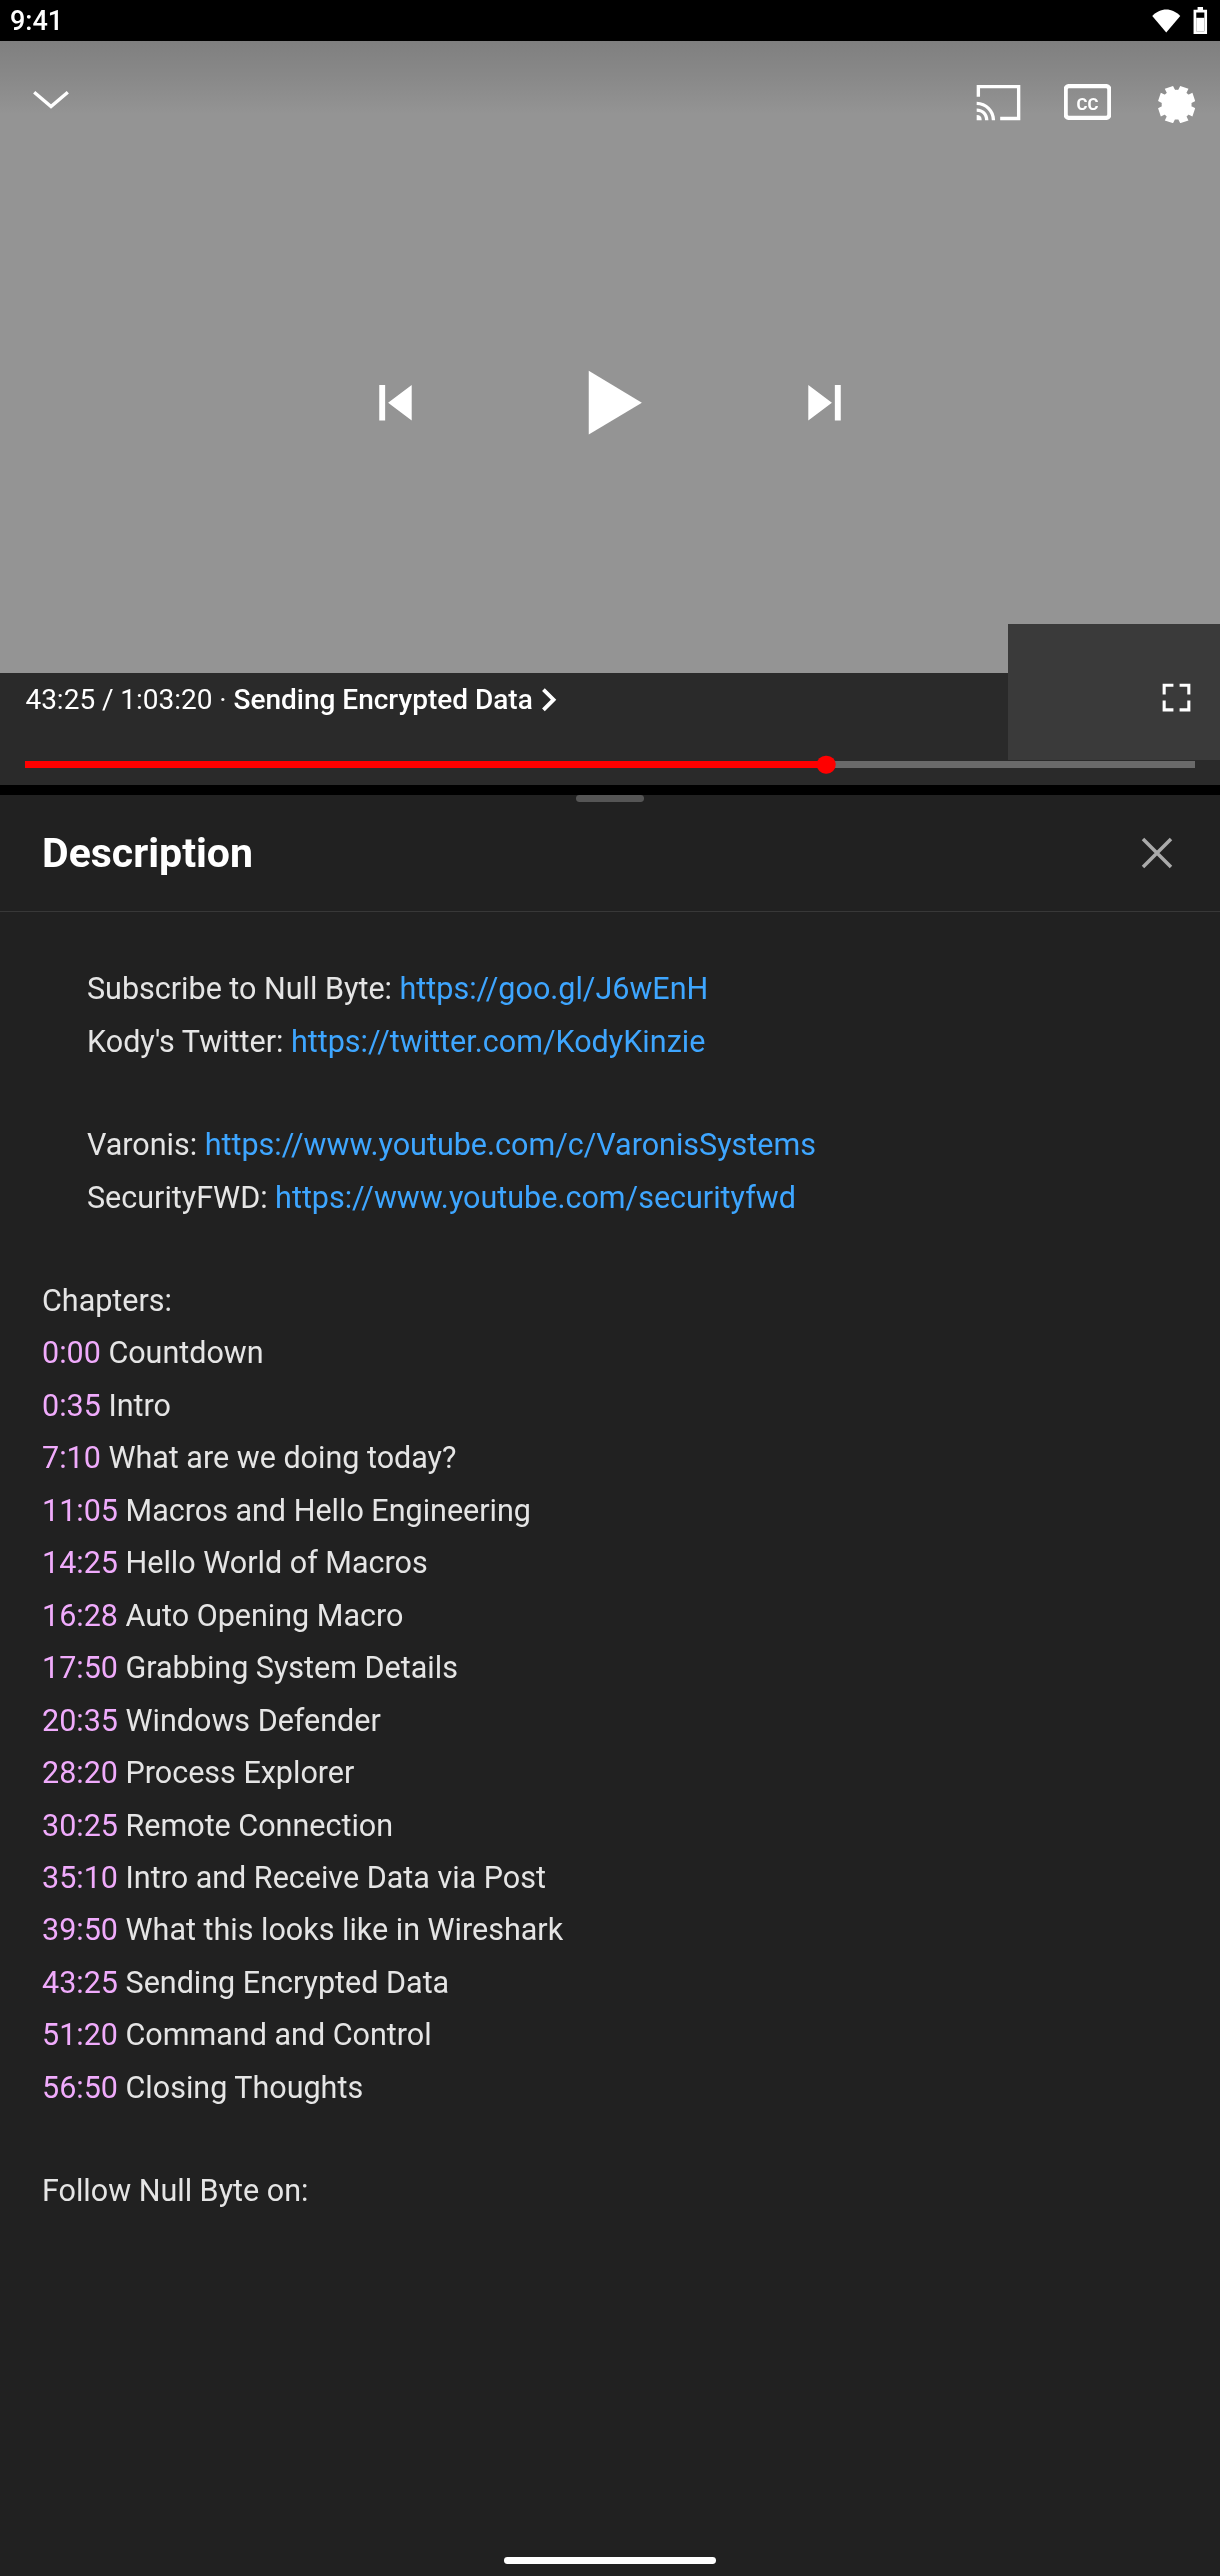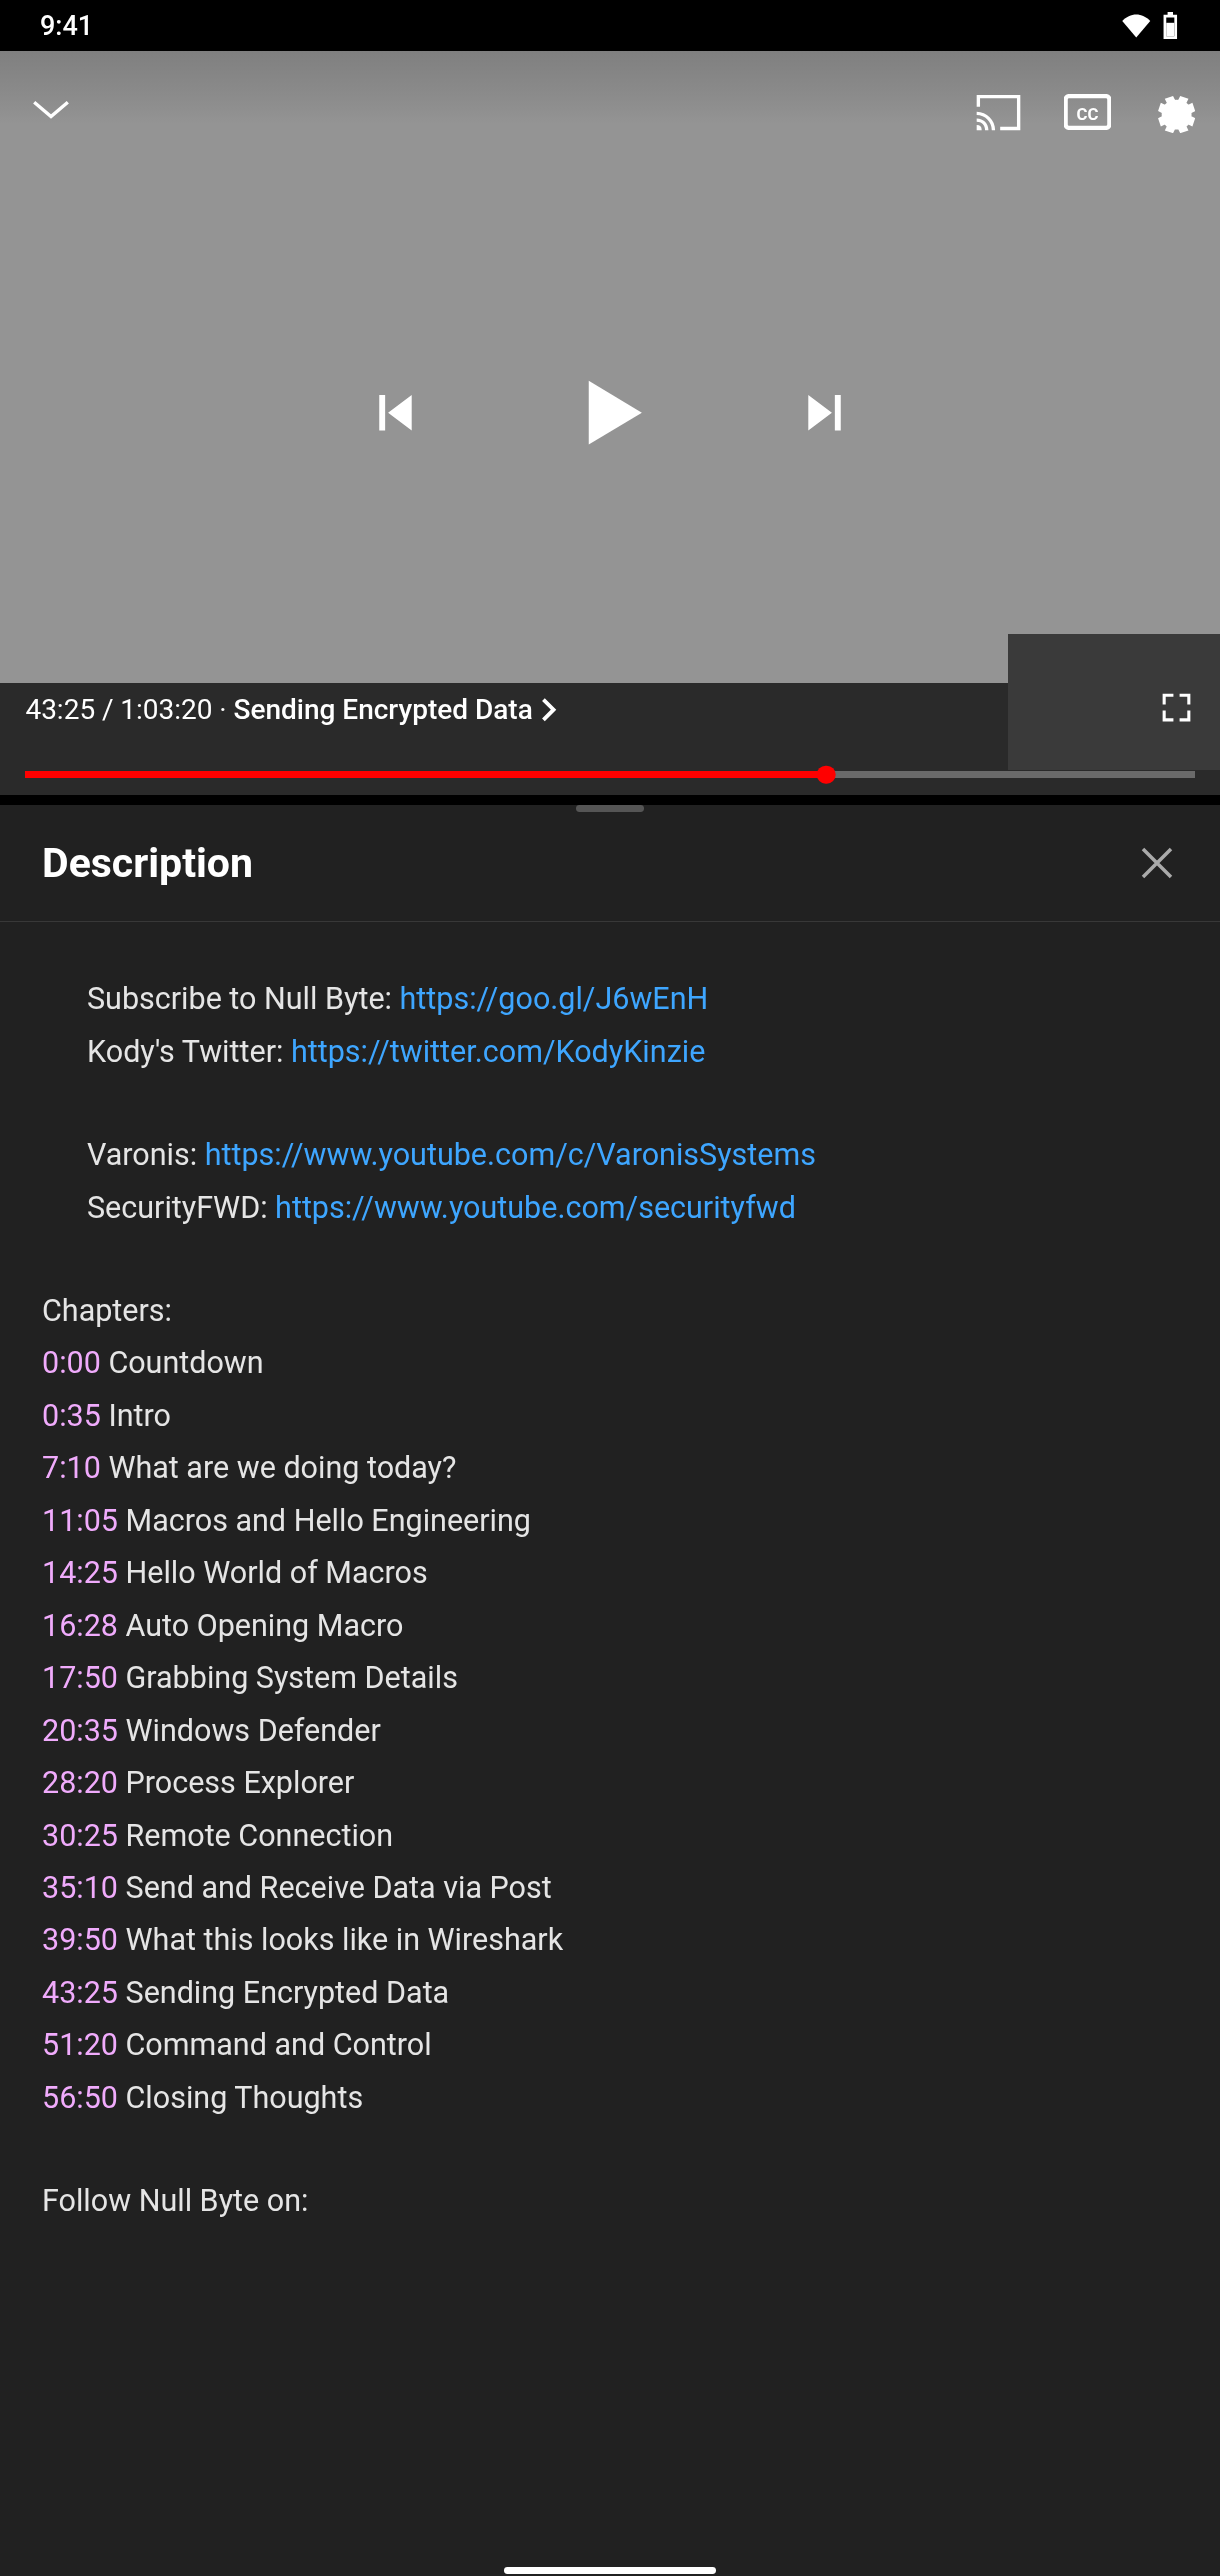--- a/index.html
+++ b/index.html
@@ -9,25 +9,25 @@
     }
     body {
       width: 1220px;
       height: 2576px;
       background: #000;
       font-family: -apple-system, BlinkMacSystemFont, 'Roboto', sans-serif;
       color: #fff;
       overflow: hidden;
     }
     .status-bar {
-      height: 51px;
+      height: 41px;
       display: flex;
       align-items: center;
       justify-content: space-between;
-      padding: 0 40px;
+      padding: 0 10px;
       background: #000;
       gap: 38px;
     }
     .status-time {
       font-size: 27px;
       font-weight: 500;
     }
     .status-icons {
       display: flex;
       gap: 10.2px;
@@ -325,21 +325,21 @@
           <div class="chapter-line"><span class="timestamp">0:00</span><span> Countdown</span></div>
           <div class="chapter-line"><span class="timestamp">0:35</span><span> Intro</span></div>
           <div class="chapter-line"><span class="timestamp">7:10</span><span> What are we doing today?</span></div>
           <div class="chapter-line"><span class="timestamp">11:05</span><span> Macros and Hello Engineering</span></div>
           <div class="chapter-line"><span class="timestamp">14:25</span><span> Hello World of Macros</span></div>
           <div class="chapter-line"><span class="timestamp">16:28</span><span> Auto Opening Macro</span></div>
           <div class="chapter-line"><span class="timestamp">17:50</span><span> Grabbing System Details</span></div>
           <div class="chapter-line"><span class="timestamp">20:35</span><span> Windows Defender</span></div>
           <div class="chapter-line"><span class="timestamp">28:20</span><span> Process Explorer</span></div>
           <div class="chapter-line"><span class="timestamp">30:25</span><span> Remote Connection</span></div>
-          <div class="chapter-line"><span class="timestamp">35:10</span><span> Send and Receive Data via Post</span></div>
+          <div class="chapter-line"><span class="timestamp">35:10</span><span> Intro and Receive Data via Post</span></div>
           <div class="chapter-line"><span class="timestamp">39:50</span><span> What this looks like in Wireshark</span></div>
           <div class="chapter-line"><span class="timestamp">43:25</span><span> Sending Encrypted Data</span></div>
           <div class="chapter-line"><span class="timestamp">51:20</span><span> Command and Control</span></div>
           <div class="chapter-line"><span class="timestamp">56:50</span><span> Closing Thoughts</span></div>
         </div>
     </div>
 
     <div class="follow-section para-gap">
       <div>Follow Null Byte on:</div>
     </div>

